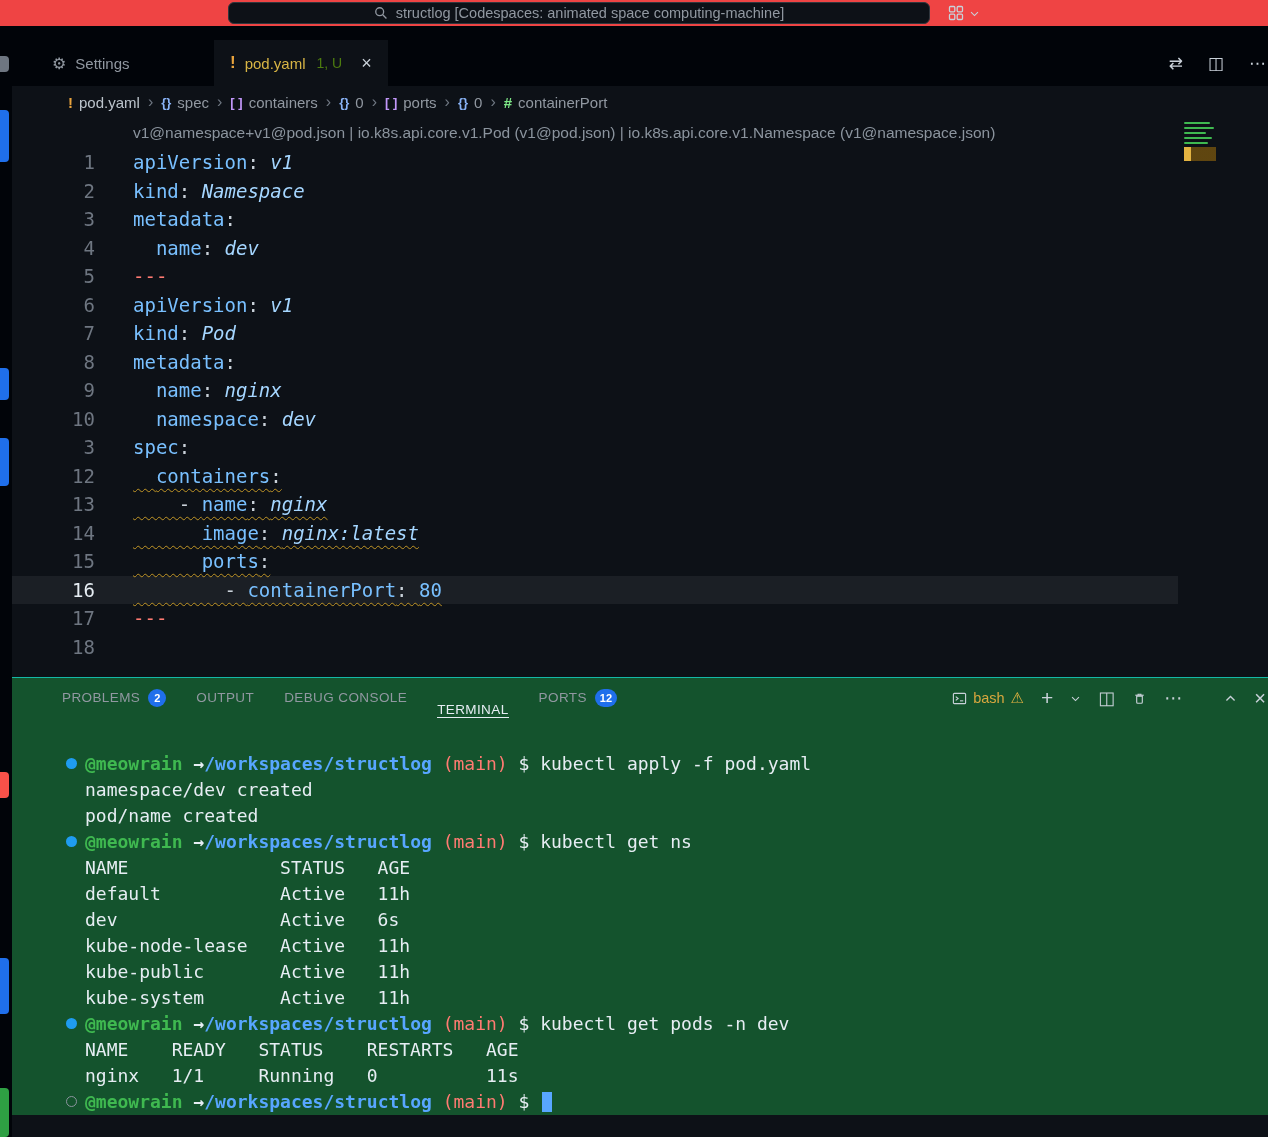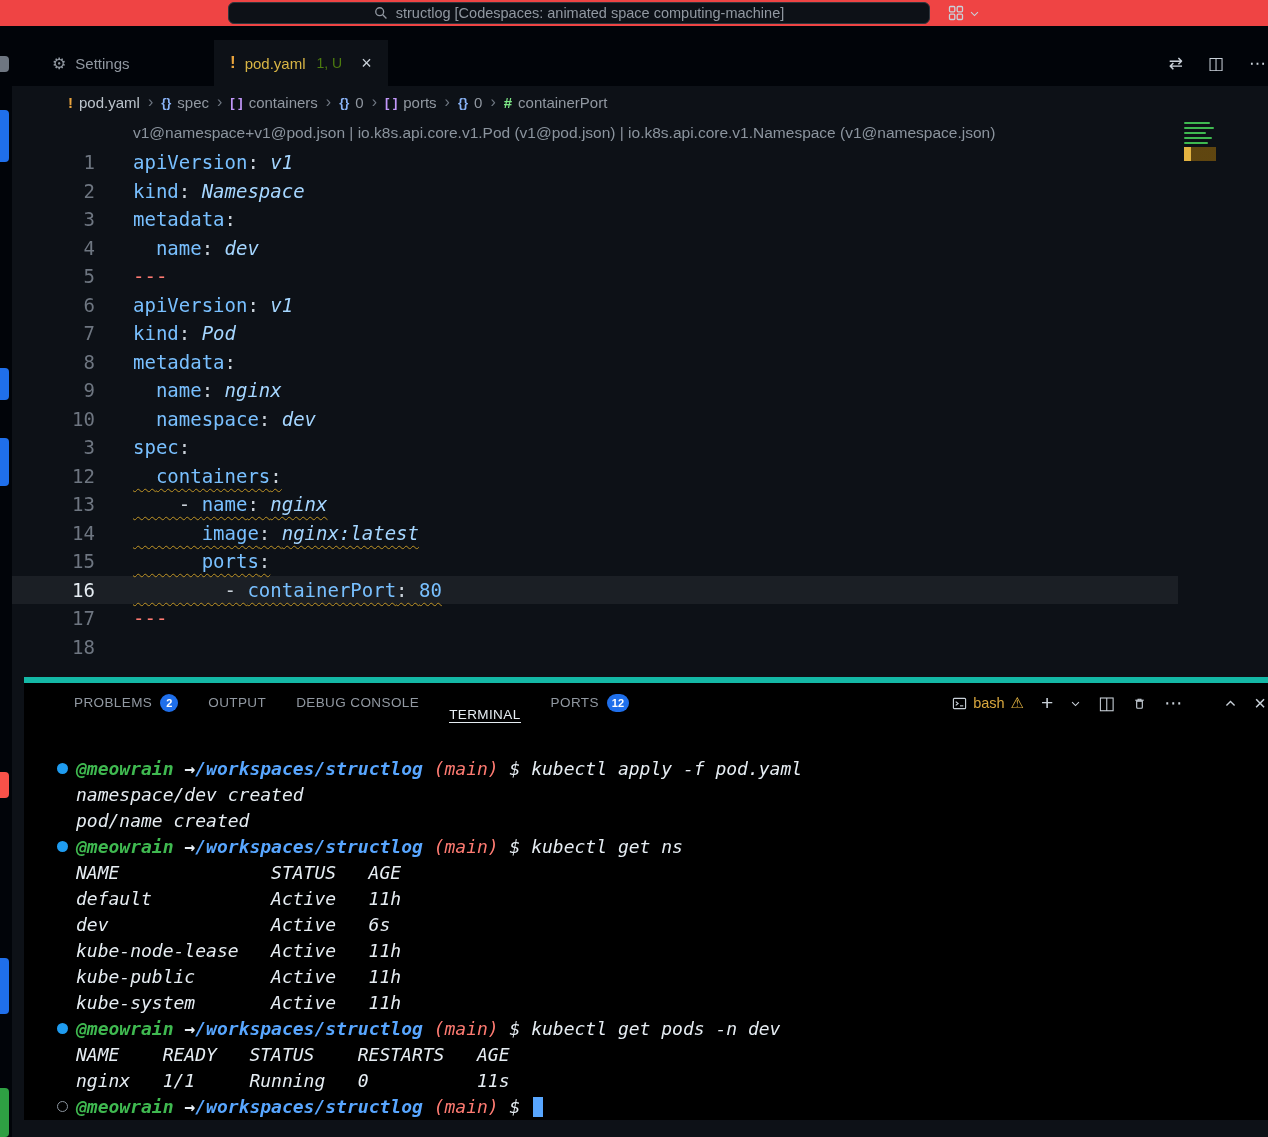--- a/index.html
+++ b/index.html
@@ -64,39 +64,39 @@
   .tok-n { color:#79c0ff; }
   .tok-p { color:#c9d1d9; }
 
   
   .minimap { position:absolute; top:4px; right:50px; width:34px; }
   .mm-line { height:2px; margin-bottom:3px; background:#3fb950; border-radius:1px; }
   .mm-warn { height:14px; margin-top:2px; width:32px;
              background:linear-gradient(to right, #e3b341 0 7px, rgba(163,113,10,0.55) 7px); }
 
   
-  .panel { border-top:6px solid #14b8a6; background:#000000;margin-left:12px; }
+  .panel { border-top:1px solid #14b8a6; background:#14532d; }
   .panel-header { height:40px; display:flex; align-items:center; position:relative; padding-left:50px; }
   .panel-tab { display:inline-flex; align-items:center; gap:8px; margin-right:30px; font-size:13.5px;
                letter-spacing:0.4px; color:#9198a1; height:40px; border-bottom:1.5px solid transparent; cursor:default; }
   .panel-tab.active { color:#e6edf3; border-bottom-color:#e6edf3;align-items:flex-end; }
   .pt-badge { background:#1f6feb; color:#fff; font-size:11px; min-width:18px; height:18px; border-radius:9px;
               display:inline-flex; align-items:center; justify-content:center; padding:0 5px; font-weight:bold;
               letter-spacing:0; }
   .panel-actions { position:absolute; right:2px; top:0; height:40px; display:flex; align-items:center; gap:17px;
                    color:#c9d1d9; }
   .shell-indicator { display:flex; align-items:center; gap:6px; font-size:14.5px; }
   .shell-label { color:#d9a73e; }
   .shell-warning { color:#e3b341; font-size:15px; }
   .pa-glyph { font-size:18px; }
   .spacer8 { width:8px; }
 
   
   .terminal { font-family:"DejaVu Sans Mono",monospace; font-size:18px; line-height:26px;
-              padding:33px 0 0 52px; color:#e6edf3;font-style:italic; }
+              padding:33px 0 0 73px; color:#e6edf3; }
   .term-line { position:relative; white-space:pre; height:26px; }
   .deco { position:absolute; left:-19px; top:7px; width:11px; height:11px; border-radius:50%; }
   .deco.done { background:#1f9cf0; }
   .deco.pending { border:1.5px solid #8b949e; }
   .t-user { color:#3fb950; font-weight:bold; }
   .t-arrow { color:#e6edf3; font-weight:bold; }
   .t-path { color:#58a6ff; font-weight:bold; }
   .t-branch { color:#ff7b72; }
   .t-plain { color:#e6edf3; }
   .cursor { display:inline-block; width:10px; height:20px; background:#58a6ff; vertical-align:-4px; margin-left:2px; }

